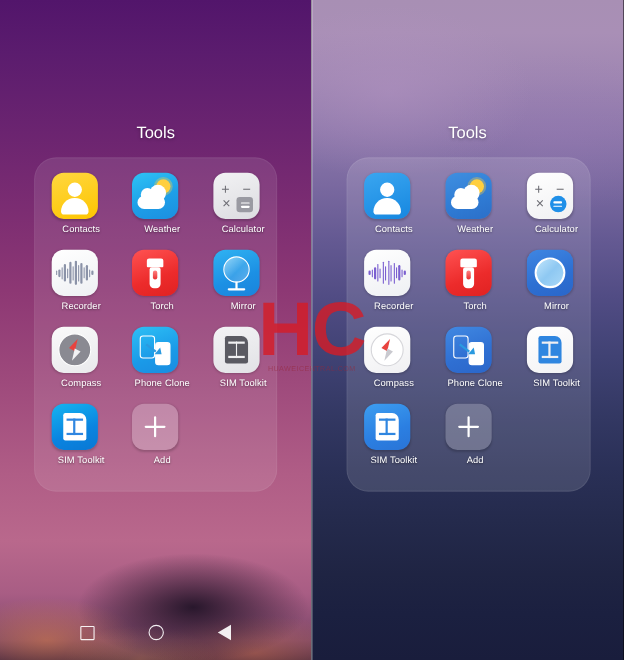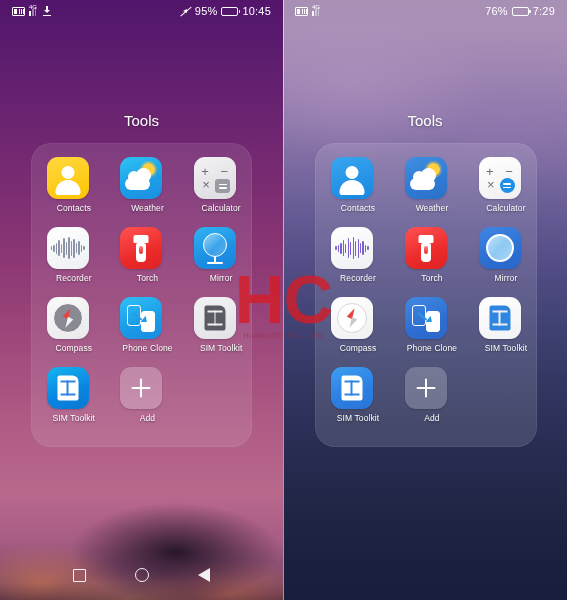--- a/index.html
+++ b/index.html
@@ -404,43 +404,20 @@
   }
 </style>
 </head>
 <body>
 
 <div class="stage">
 
   <div class="phone left">
     <div class="wall wall-left"></div>
 
-    <div class="statusbar">
-      <div class="sb-left">
-        <span class="ic-vmail"></span>
-        <span class="ic-sig">
-          <span class="g">4G</span>
-          <i></i>
-            <i></i>
-            <i></i>
-            <i></i>
-        </span>
-        <span class="ic-dl">
-            <span></span>
-          </span>
-      </div>
-      <div class="sb-right">
-        <span class="ic-mute"></span>
-        <span class="sb-text">95%</span>
-        <span class="ic-bat">
-          <span class="fill" style="width:95%"></span>
-        </span>
-        <span class="sb-text">10:45</span>
-      </div>
-    </div>
 
     <div class="folder-title">Tools</div>
 
     <div class="folder">
       <div class="grid">
 
         <div class="cell">
           <div class="app-ic ic-contacts-y">
             <span class="pers-head"></span>
               <span class="pers-body"></span>
@@ -554,39 +531,20 @@
     <div class="navbar">
       <span class="nav-sq"></span>
       <span class="nav-ci"></span>
       <span class="nav-tr"></span>
     </div>
   </div>
 
   <div class="phone right">
     <div class="wall wall-right"></div>
 
-    <div class="statusbar">
-      <div class="sb-left">
-        <span class="ic-vmail"></span>
-        <span class="ic-sig">
-          <span class="g">4G</span>
-          <i></i>
-            <i></i>
-            <i></i>
-            <i></i>
-        </span>
-      </div>
-      <div class="sb-right">
-        <span class="sb-text">76%</span>
-        <span class="ic-bat">
-          <span class="fill" style="width:76%"></span>
-        </span>
-        <span class="sb-text">7:29</span>
-      </div>
-    </div>
 
     <div class="folder-title">Tools</div>
 
     <div class="folder">
       <div class="grid">
 
         <div class="cell">
           <div class="app-ic ic-contacts-b">
             <span class="pers-head"></span>
               <span class="pers-body"></span>

